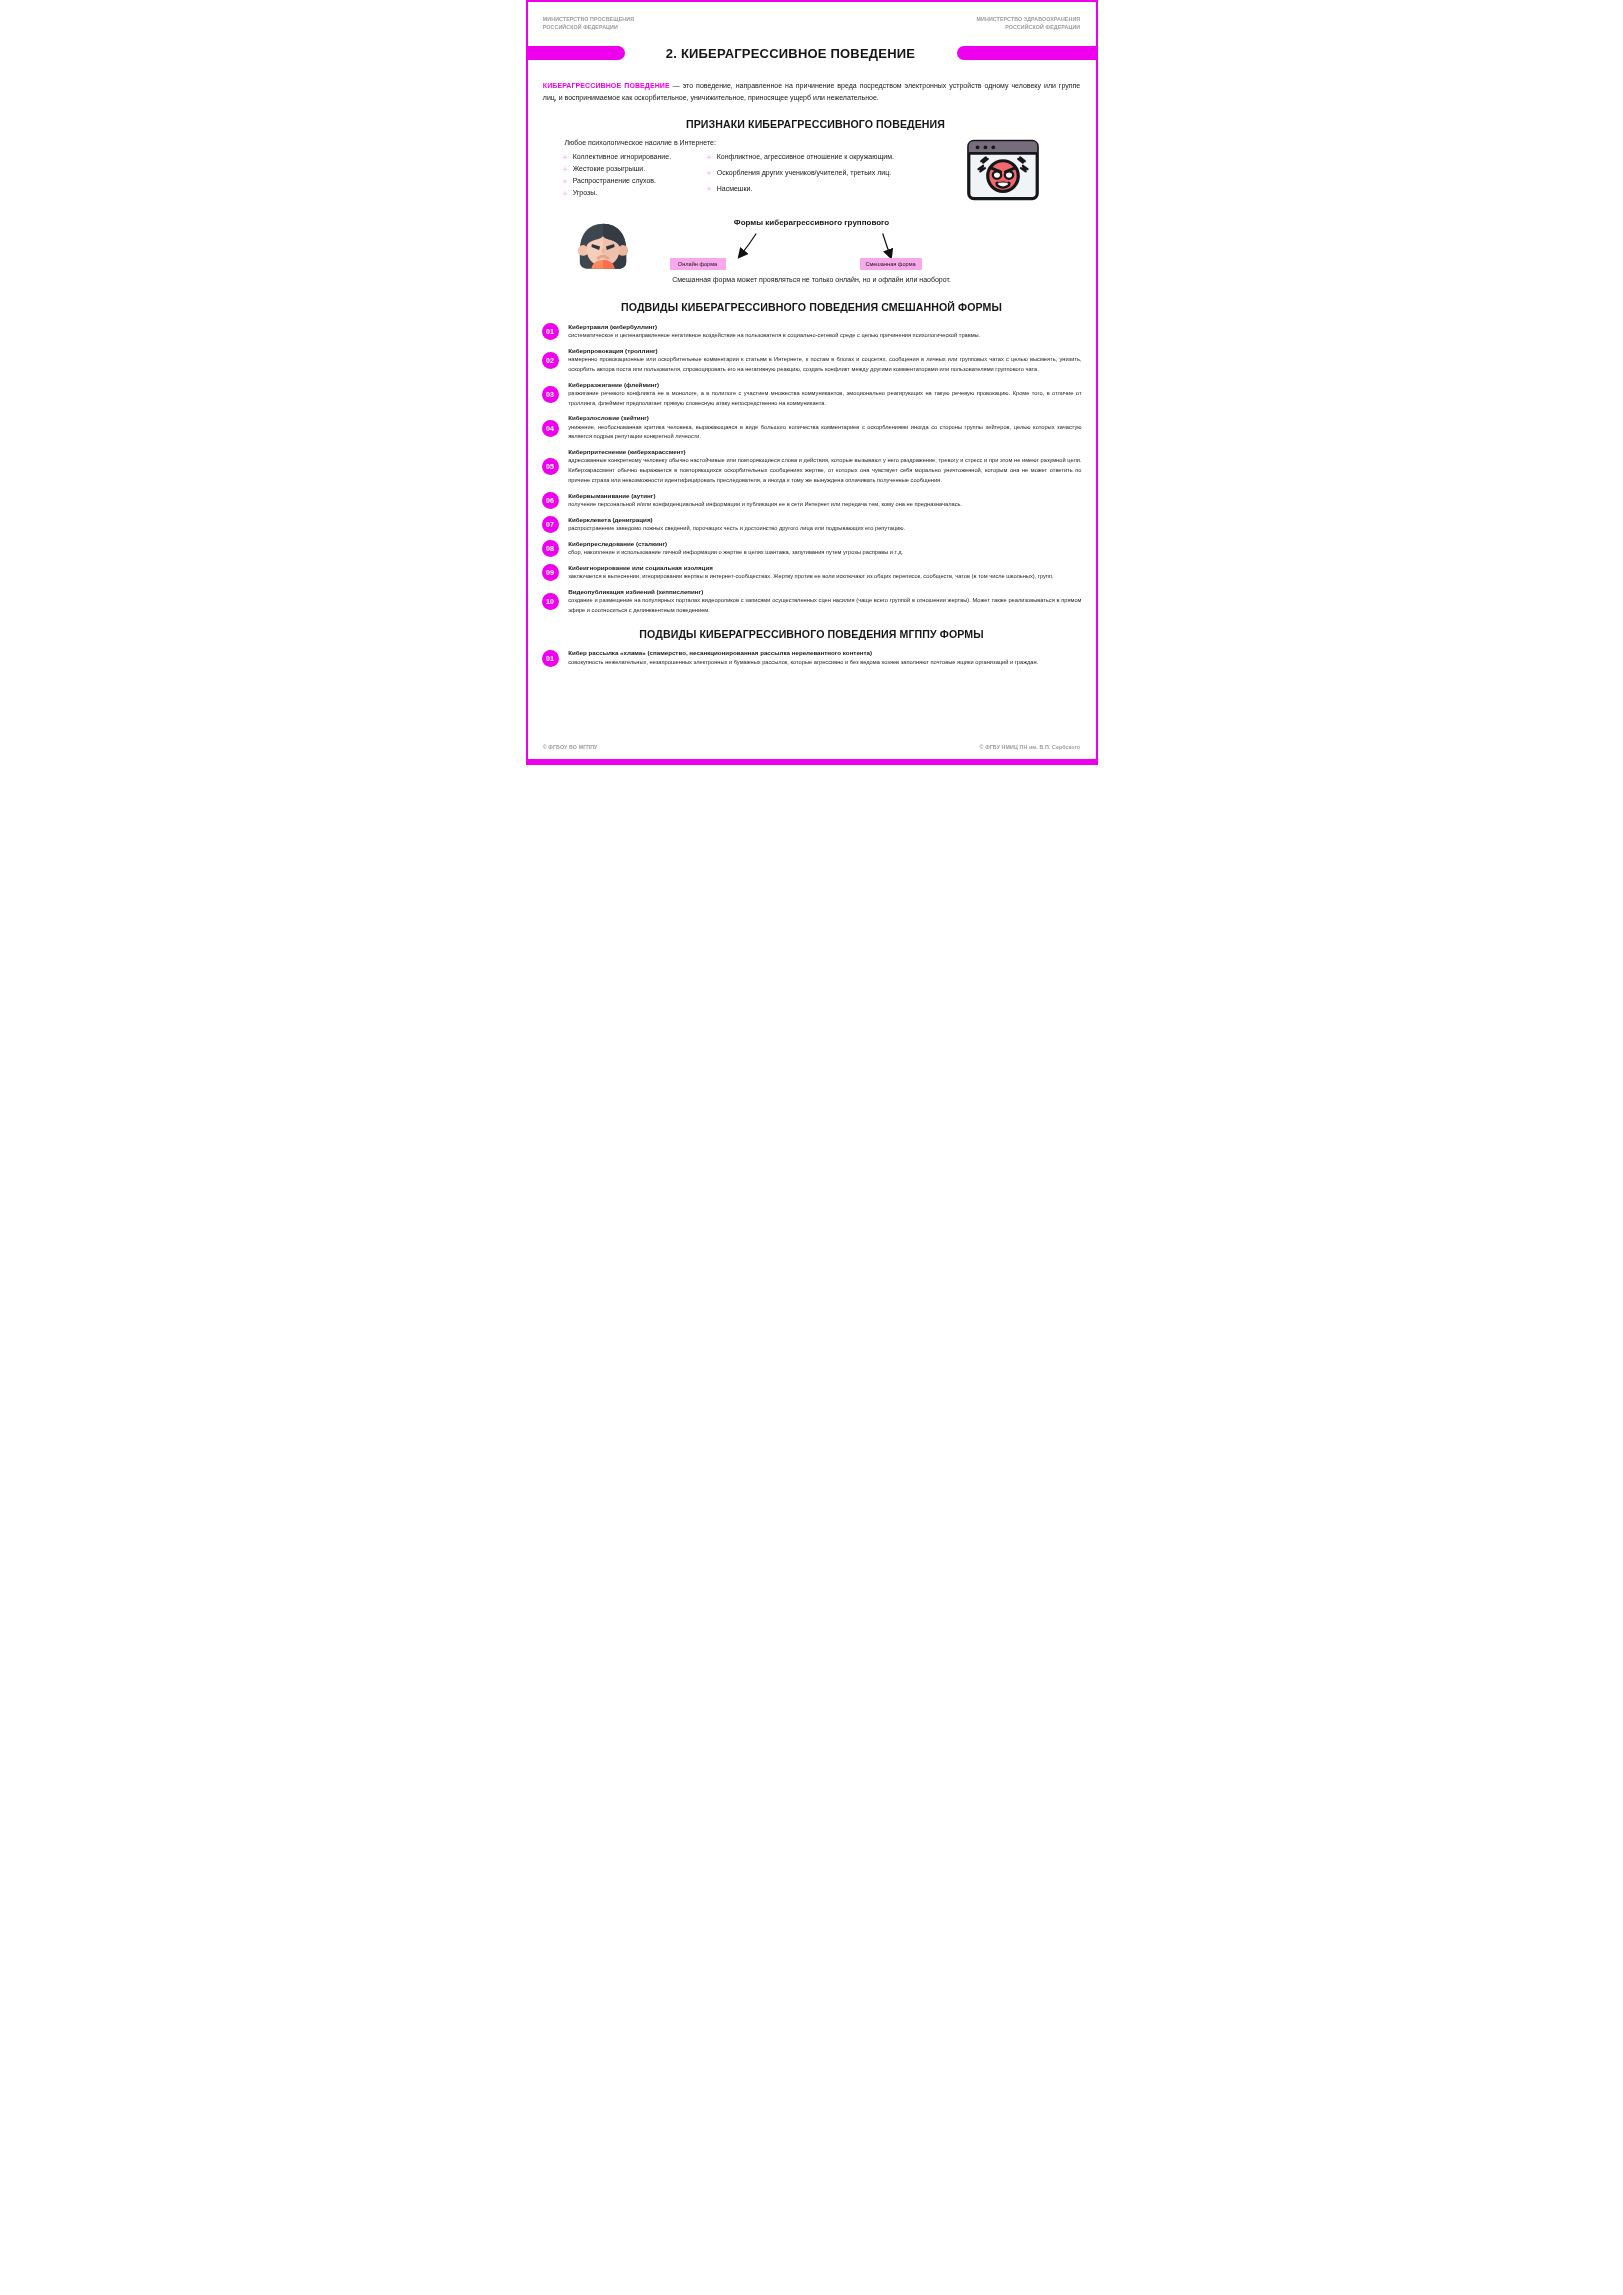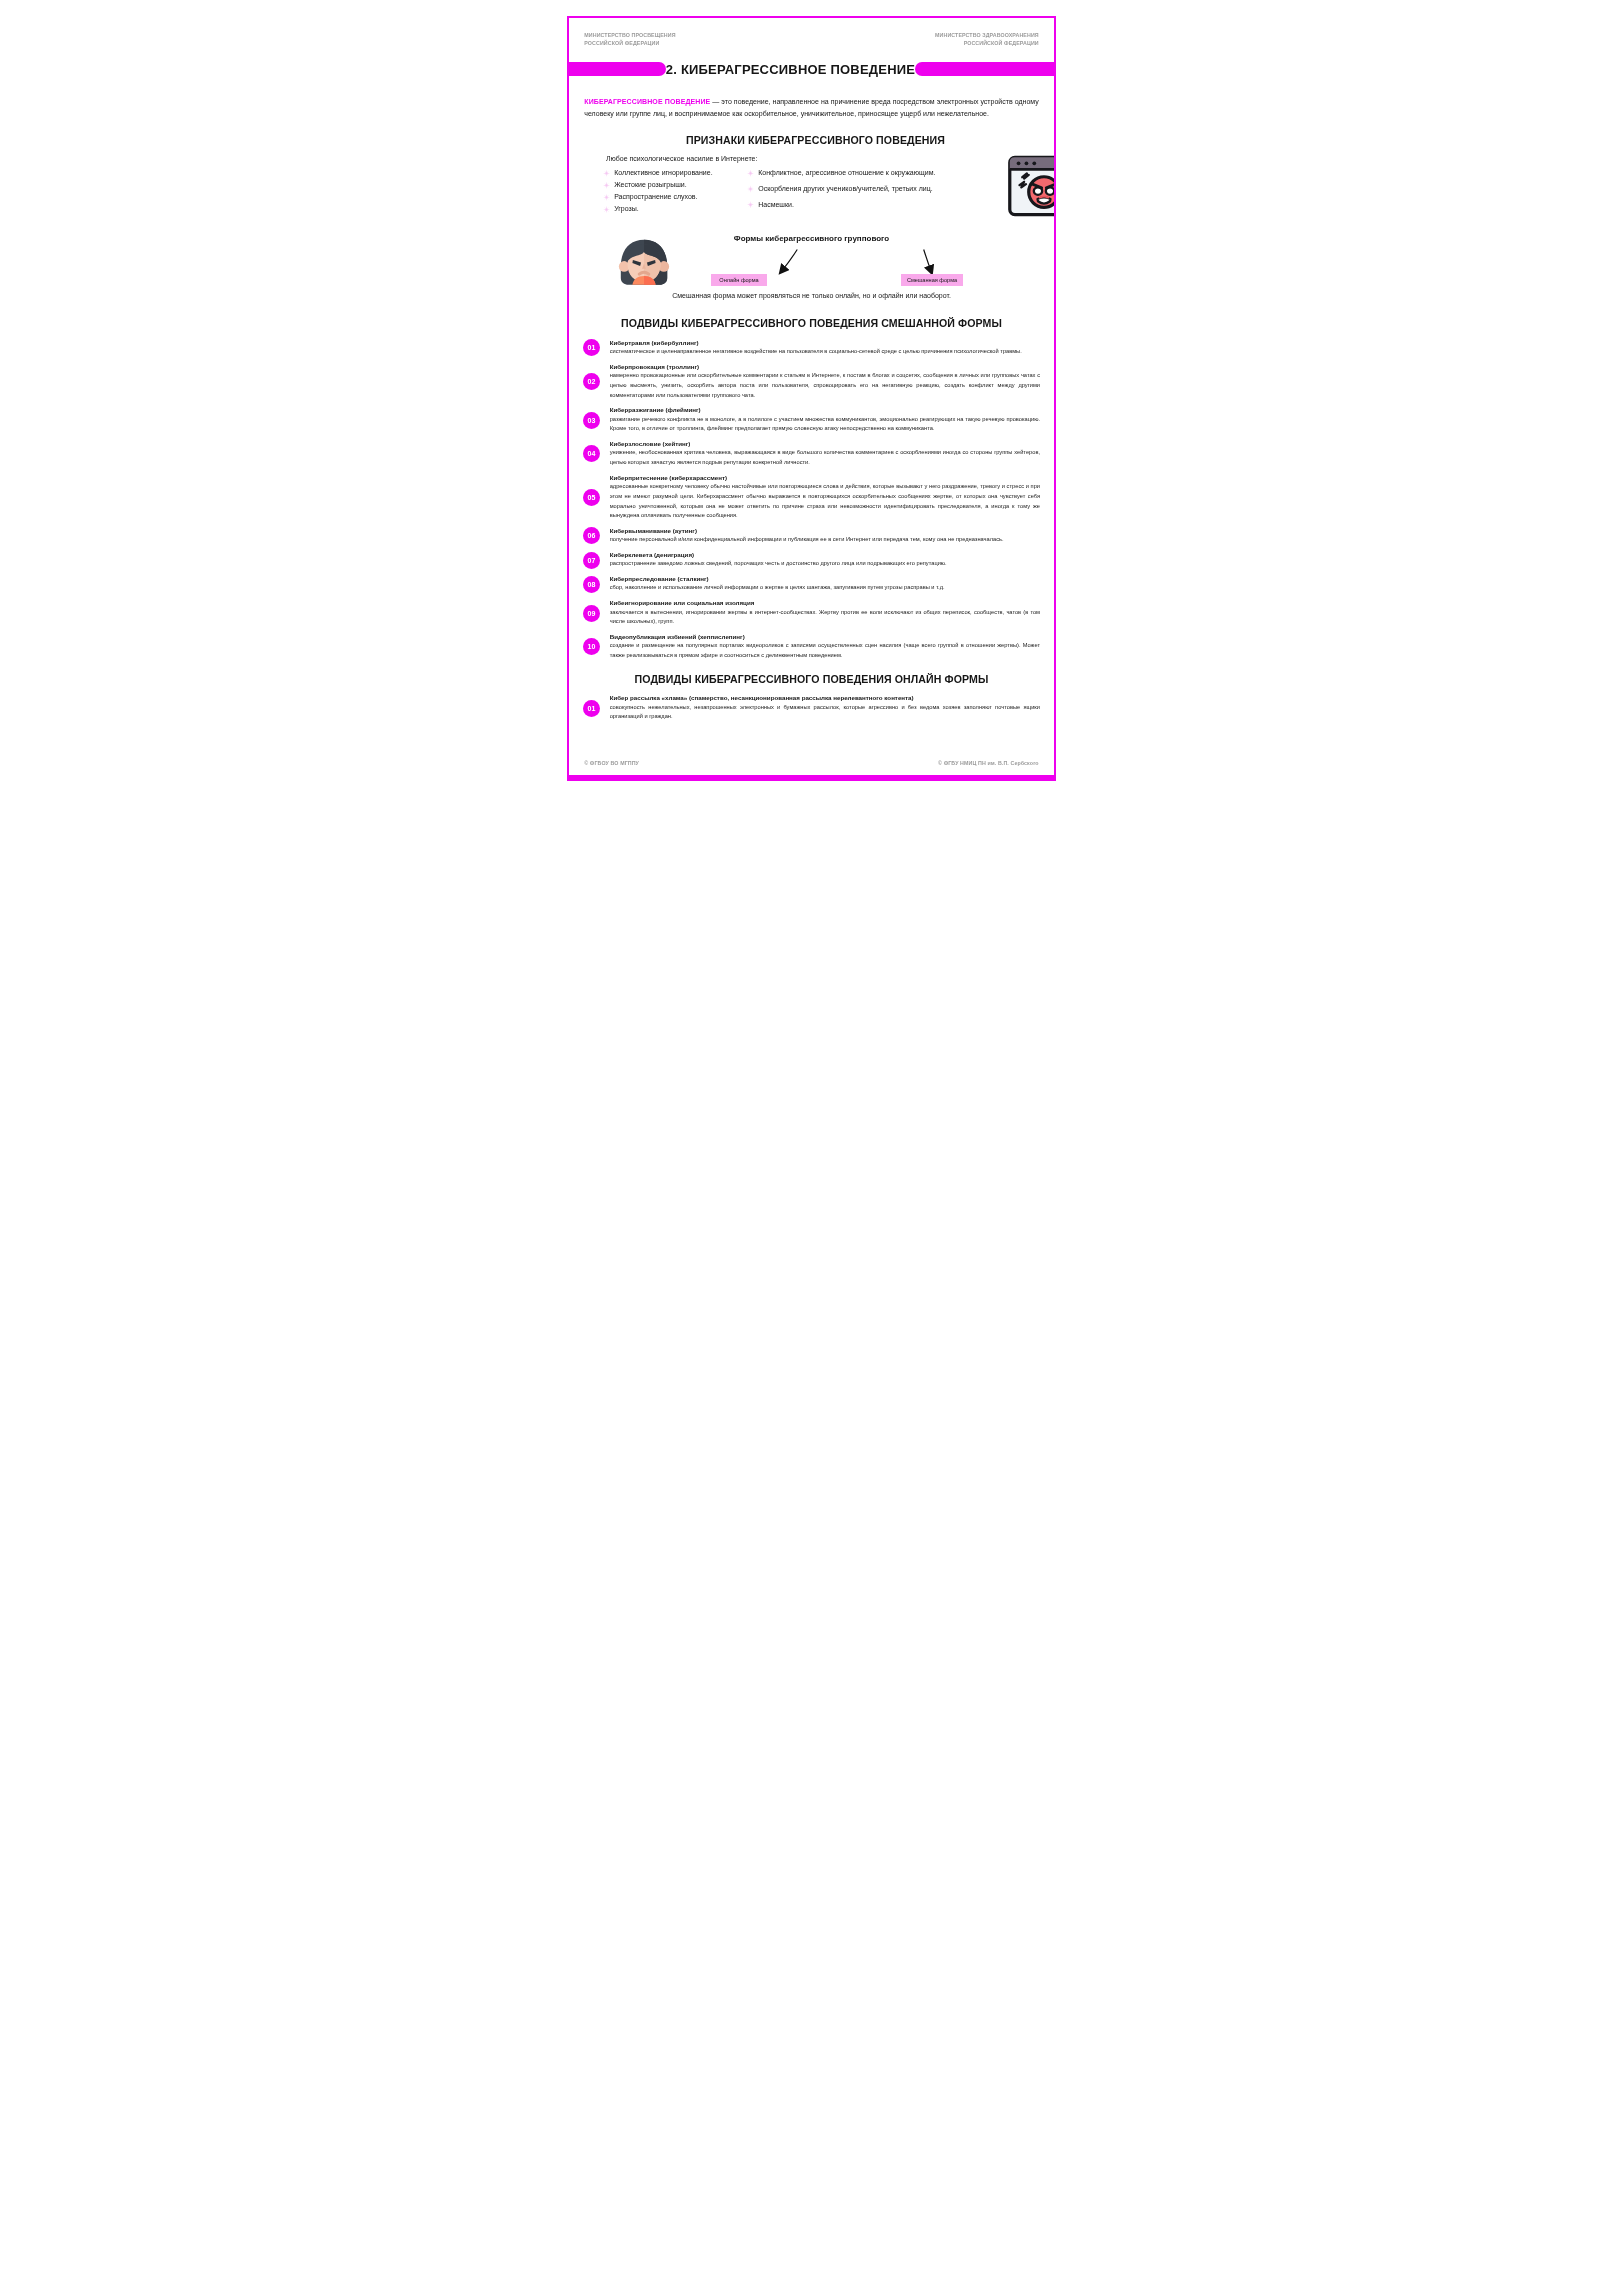--- a/index.html
+++ b/index.html
@@ -1,18 +1,18 @@
 <!DOCTYPE html>
 <html lang="ru" style="font-size:7.4px"><head>
 <meta charset="utf-8">
 <style>
   * { margin:0; padding:0; box-sizing:border-box; }
   body { background:#ffffff; font-family:"Liberation Sans","DejaVu Sans",sans-serif; color:#161616; }
   .page{
-    position:relative; width:489px; height:765px; margin:16px auto; background:#fff;
+    position:relative; width:572px; height:765px; margin:0 auto; background:#fff;
     border-left:2.3px solid #EE00EE; border-right:2.3px solid #EE00EE;
     border-top:2.3px solid #EE00EE; border-bottom:6px solid #EE00EE;
     overflow:hidden;
   }
   .abs{ position:absolute; }
   
   .ministry{ top:14px; font-size:5.3px; font-weight:700; color:#9B9B9B; line-height:7.9px; letter-spacing:0.1px;}
   .ministry.left{ left:15.3px; }
   .ministry.right{ right:15.3px; text-align:right; }
   
@@ -253,21 +253,21 @@
       </div>
     </div>
     <div class="item">
       <div class="num">10</div>
       <div class="item-body">
         <div class="item-title">Видеопубликация избиений (хеппислепинг)</div>
         <div class="item-text">создание и размещение на популярных порталах видеороликов с записями осуществленных сцен насилия (чаще всего группой в отношении жертвы). Может также реализовываться в прямом эфире и соотноситься с делинквентным поведением.</div>
       </div>
     </div>
 
-    <h2 class="sub-heading online">ПОДВИДЫ КИБЕРАГРЕССИВНОГО ПОВЕДЕНИЯ ОНЛАЙН ФОРМЫ</h2>
+    <h2 class="sub-heading online">ПОДВИДЫ КИБЕРАГРЕССИВНОГО ПОВЕДЕНИЯ МГППУ ФОРМЫ</h2>
 
     <div class="item">
       <div class="num">01</div>
       <div class="item-body">
         <div class="item-title">Кибер рассылка «хлама» (спамерство, несанкционированная рассылка нерелевантного контента)</div>
         <div class="item-text">совокупность нежелательных, незапрошенных электронных и бумажных рассылок, которые агрессивно и без ведома хозяев заполняют почтовые ящики организаций и граждан.</div>
       </div>
     </div>
 
   </div>

